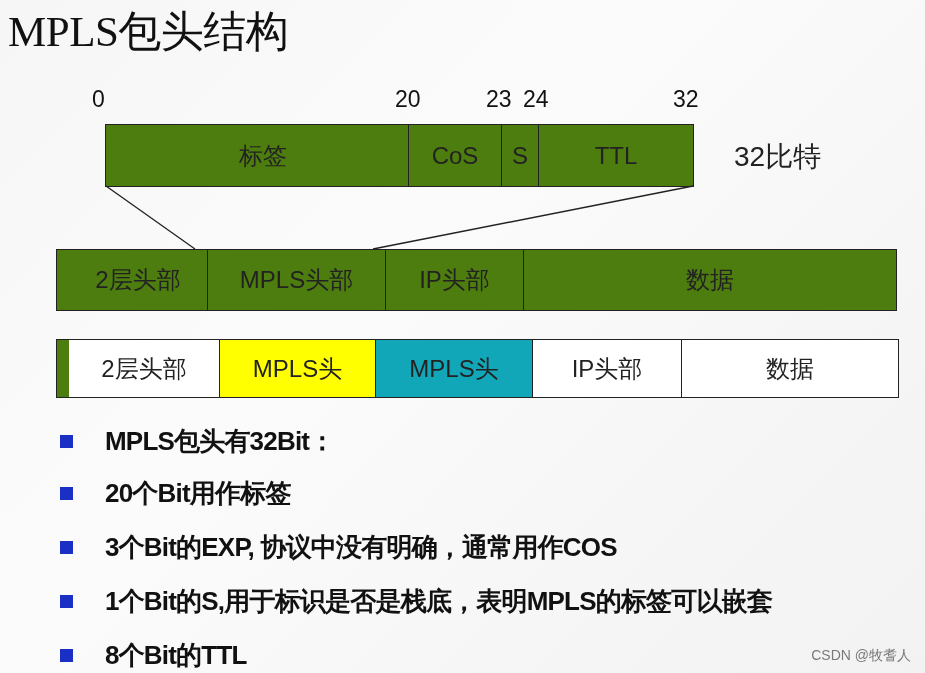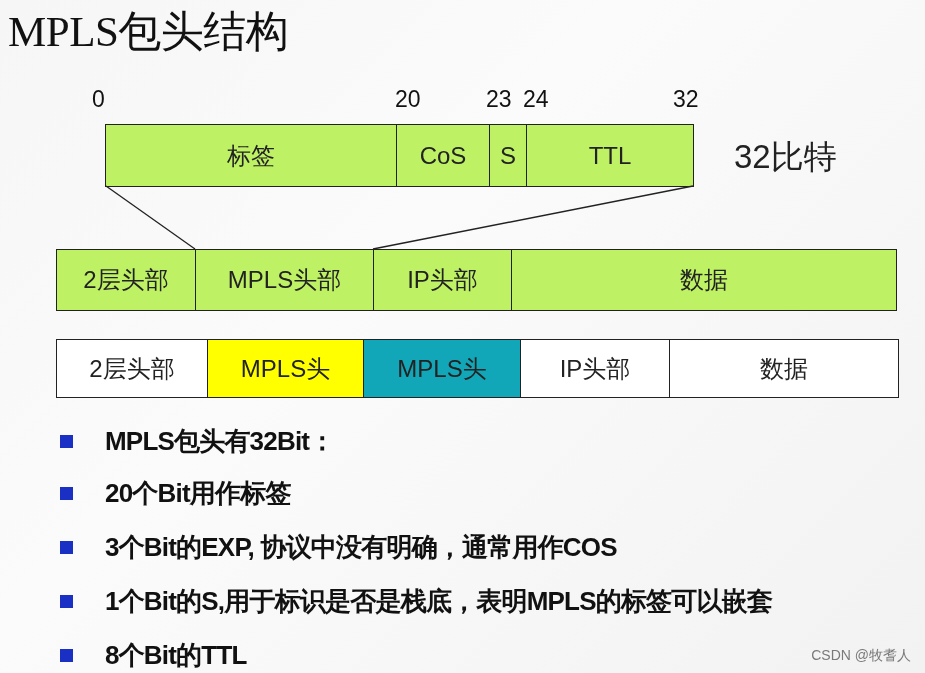--- a/index.html
+++ b/index.html
@@ -11,30 +11,31 @@
   }
   .title {
     position:absolute; left:8px; top:6px;
     font-family: "Liberation Serif", "DejaVu Serif", serif;
     font-size:43px; line-height:52px; color:#111; letter-spacing:-0.5px;text-align:right;
   }
   .bitnum {
     position:absolute; top:86px; font-size:23px; line-height:26px; color:#111;
   }
   .box {
-    position:absolute; box-sizing:border-box; border:1.5px solid #222; background:#bef264;
+    position:absolute; box-sizing:border-box; border:1.5px solid #222; background:#4d7c0f;
     display:flex;
+    padding-left:12px;
   }
   .cell {
     box-sizing:border-box; height:100%; display:flex; align-items:center; justify-content:center;
     font-size:24px; color:#222; border-right:1.5px solid #222;
   }
   .cell:last-child { border-right:none; }
   .side-label {
-    position:absolute; left:734px; top:142px; font-size:33px; line-height:30px; color:#222;
+    position:absolute; left:734px; top:142px; font-size:28px; line-height:30px; color:#222;
   }
   svg.connectors { position:absolute; left:0; top:0; }
   .bullets { position:absolute; left:60px; top:420px; }
   .bullet {
     position:absolute; left:0; display:flex; align-items:center; white-space:nowrap;
   }
   .bullet .sq {
     width:13px; height:13px; background:#1a2fc4; margin-right:32px; flex:none;
   }
   .bullet .txt {

